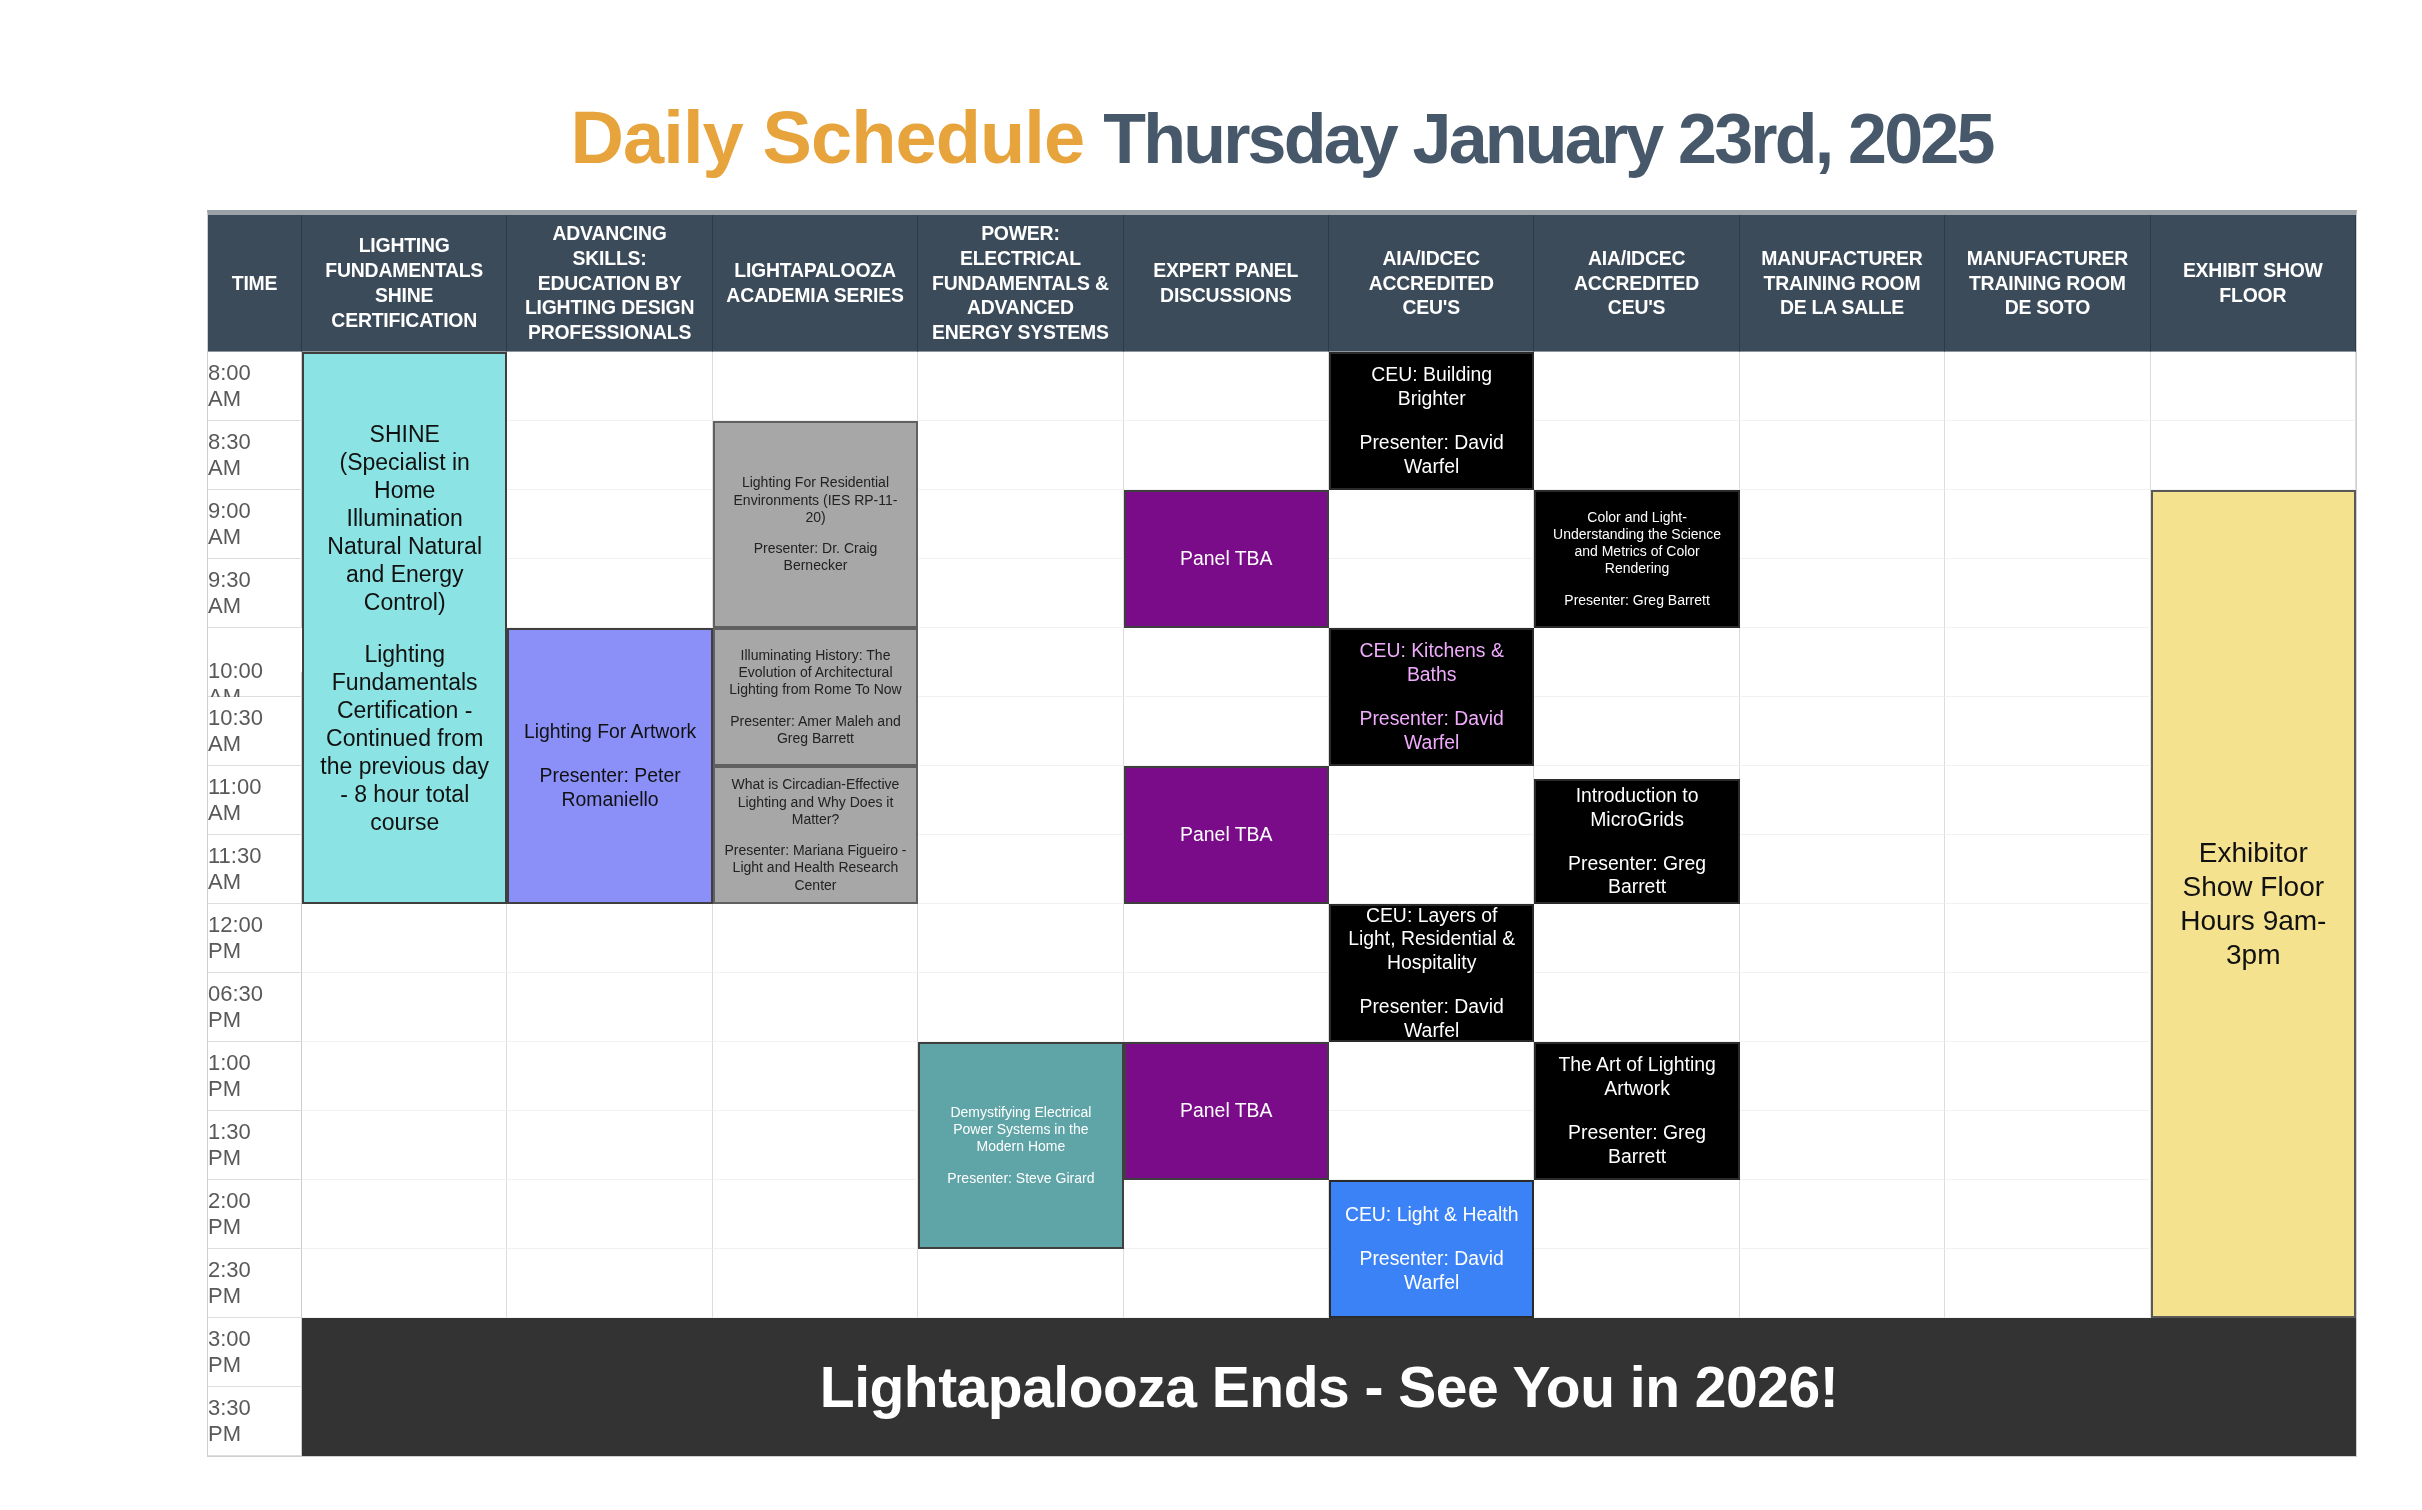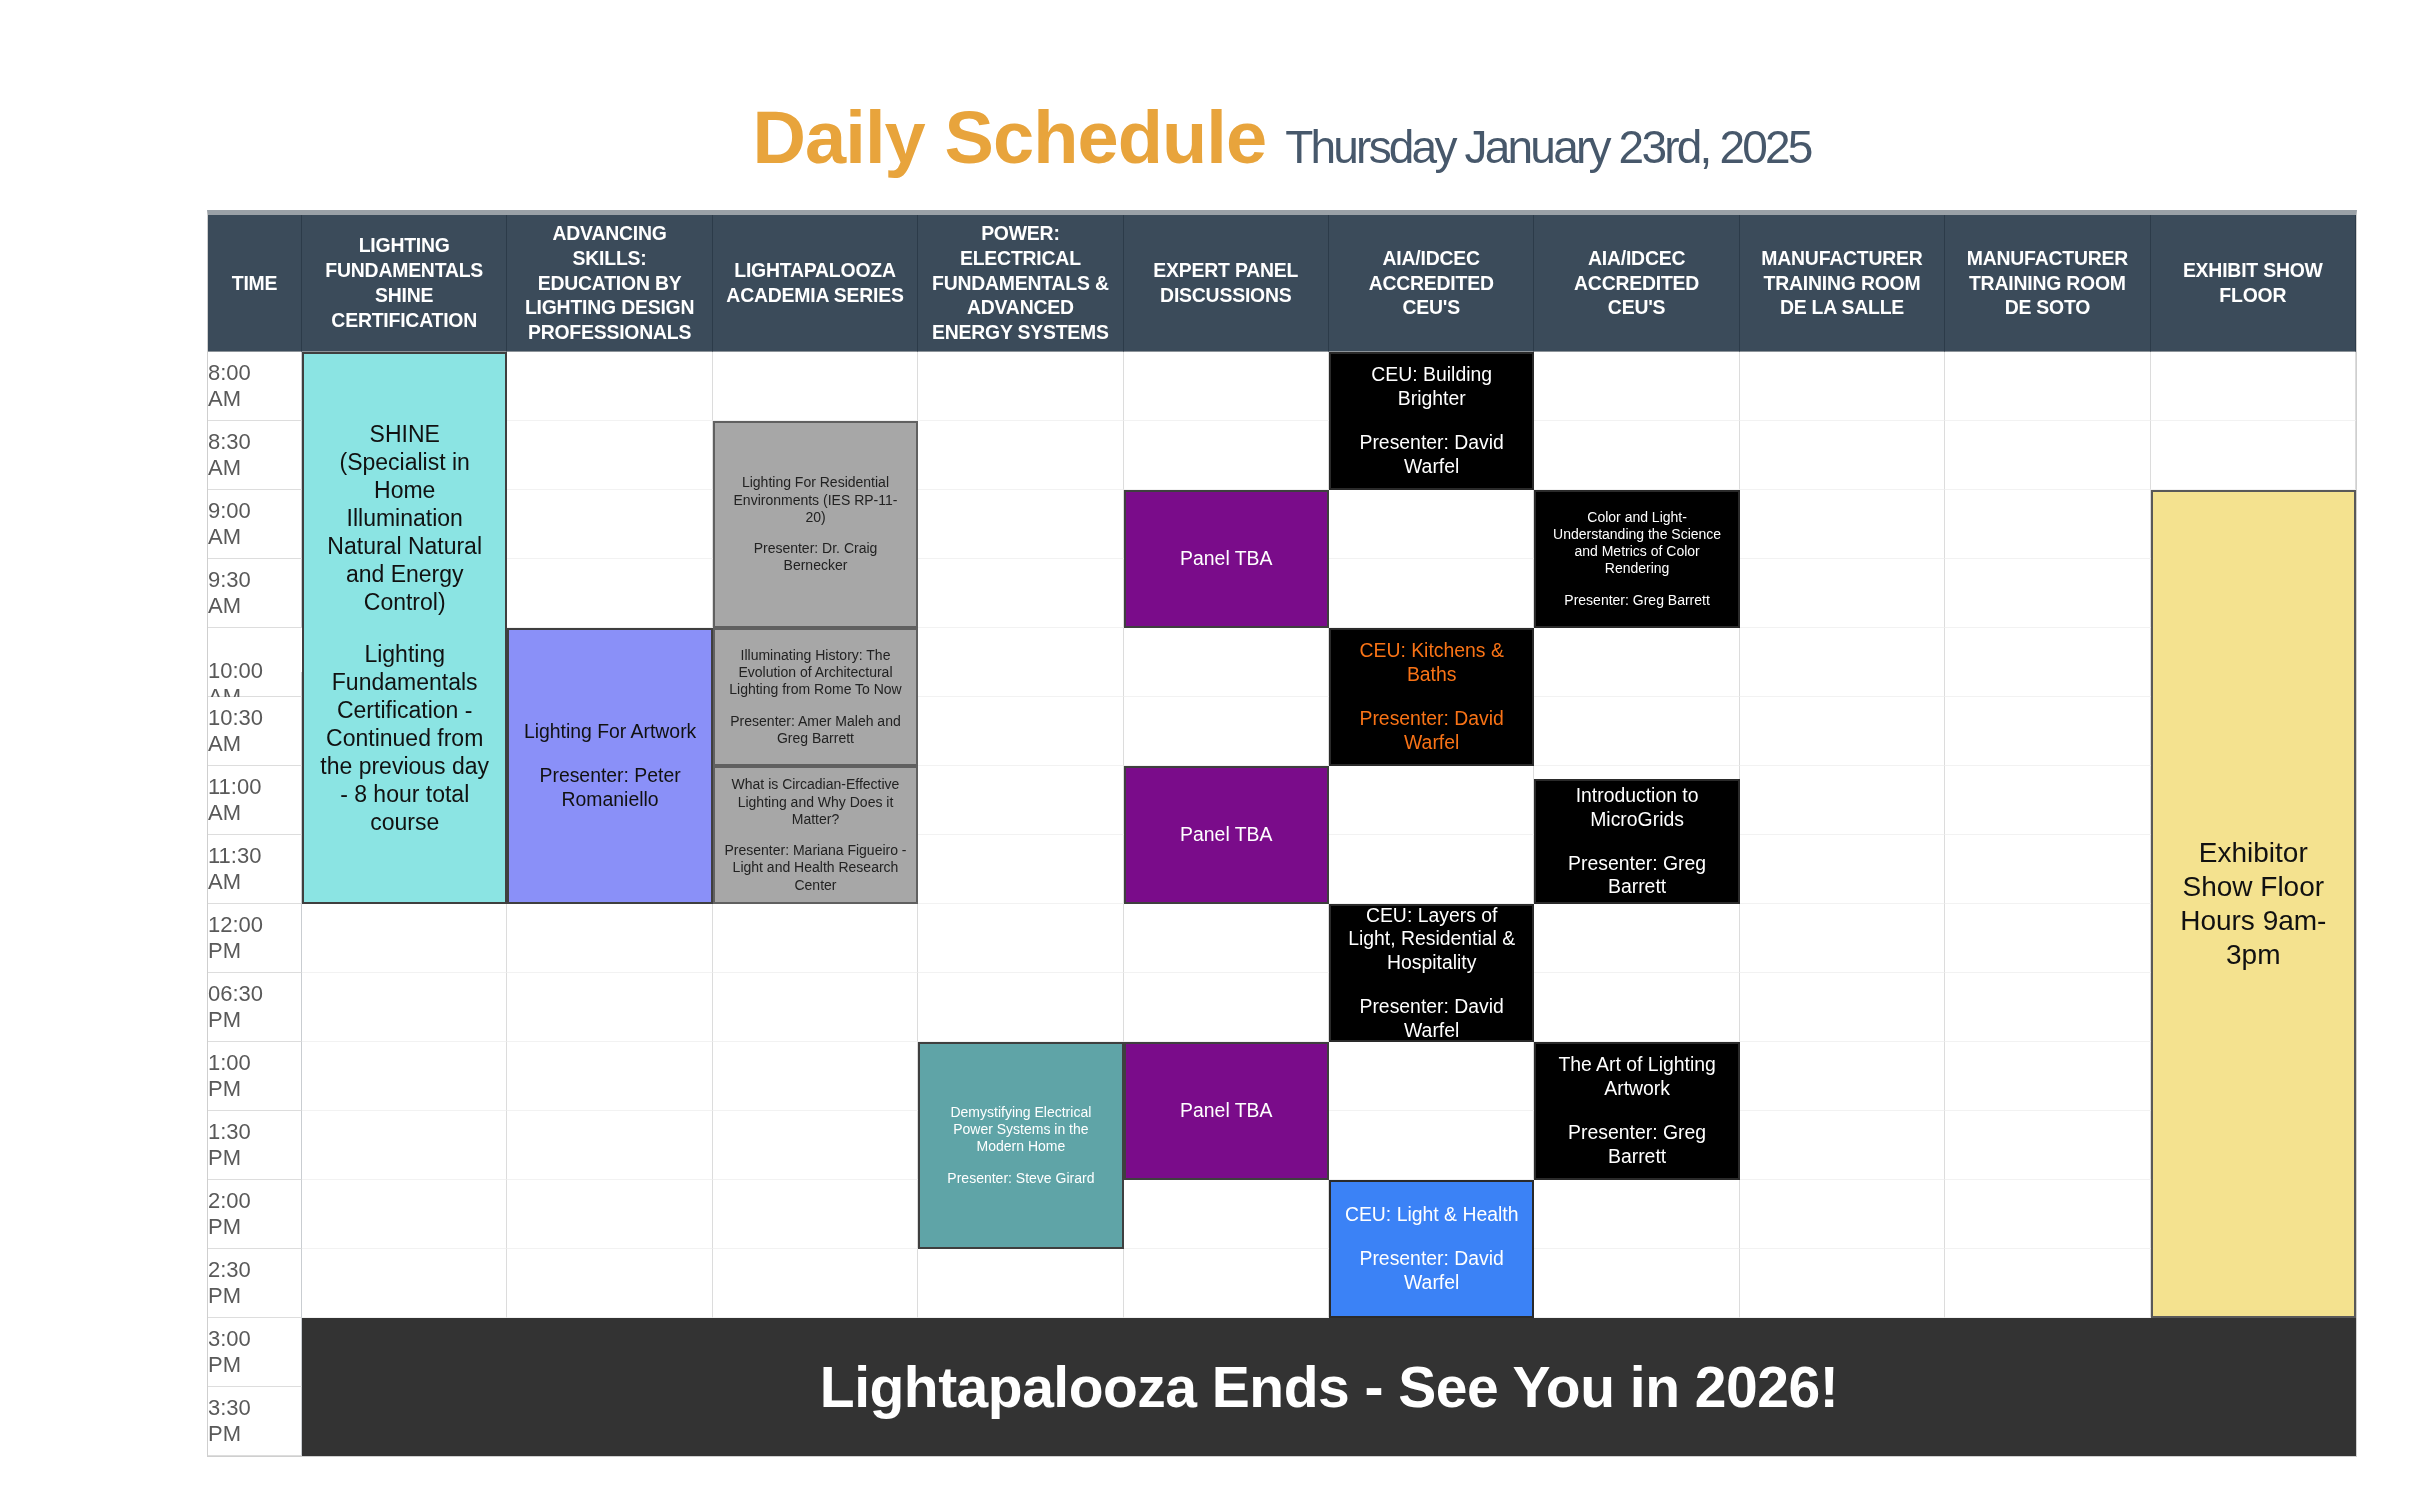--- a/index.html
+++ b/index.html
@@ -14,21 +14,21 @@
   .title-wrap {
     position: absolute;
     left: 207px; top: 95px; width: 2149px;
     display: flex; justify-content: center; align-items: baseline;
     gap: 19px; white-space: nowrap;
   }
   .title-main {
     font-size: 74px; font-weight: bold; letter-spacing: -0.9px;
   }
   .title-date {
-    font-size: 46px; font-weight: 400; letter-spacing: -2.8px;
+    font-size: 70px; font-weight: 700; letter-spacing: -2.8px;
   }
   .grid {
     position: absolute; left: 207px; top: 210px; width: 2150px;
     display: grid;
     grid-template-columns: 94px repeat(10, 1fr);
     grid-template-rows: 137px repeat(16, 69px);
     background: #ffffff;
     border: 0.9px solid #cfcfcf;
     border-top: 5.7px solid #9aa1a7;
   }
@@ -358,21 +358,21 @@
       <p>CEU: Building Brighter</p>
       <p>Presenter: David Warfel</p>
     </div>
     <div class="event ev-md" style="grid-area: 4 / 6 / span 2; background: rgb(122, 12, 138); color: rgb(255, 255, 255); border-color: rgb(63, 63, 63);">
       <p>Panel TBA</p>
     </div>
     <div class="event ev-sm" style="grid-area: 4 / 8 / span 2; background: rgb(0, 0, 0); color: rgb(255, 255, 255); border-color: rgb(42, 42, 42);">
       <p>Color and Light- Understanding the Science and Metrics of Color Rendering</p>
       <p>Presenter: Greg Barrett</p>
     </div>
-    <div class="event ev-md" style="grid-area: 6 / 7 / span 2; background: rgb(0, 0, 0); color: #f97316; border-color: rgb(42, 42, 42);">
+    <div class="event ev-md" style="grid-area: 6 / 7 / span 2; background: rgb(0, 0, 0); color: #f0abfc; border-color: rgb(42, 42, 42);">
       <p>CEU: Kitchens &amp; Baths</p>
       <p>Presenter: David Warfel</p>
     </div>
     <div class="event ev-md" style="grid-area: 8 / 6 / span 2; background: rgb(122, 12, 138); color: rgb(255, 255, 255); border-color: rgb(63, 63, 63);">
       <p>Panel TBA</p>
     </div>
     <div class="event ev-md" style="grid-area: 8 / 8 / span 2; background: rgb(0, 0, 0); color: rgb(255, 255, 255); border-color: rgb(42, 42, 42); margin-top: 13px;">
       <p>Introduction to MicroGrids</p>
       <p>Presenter: Greg Barrett</p>
     </div>

